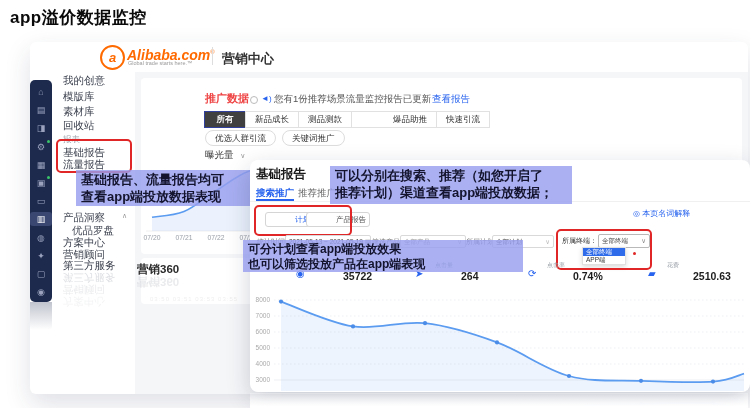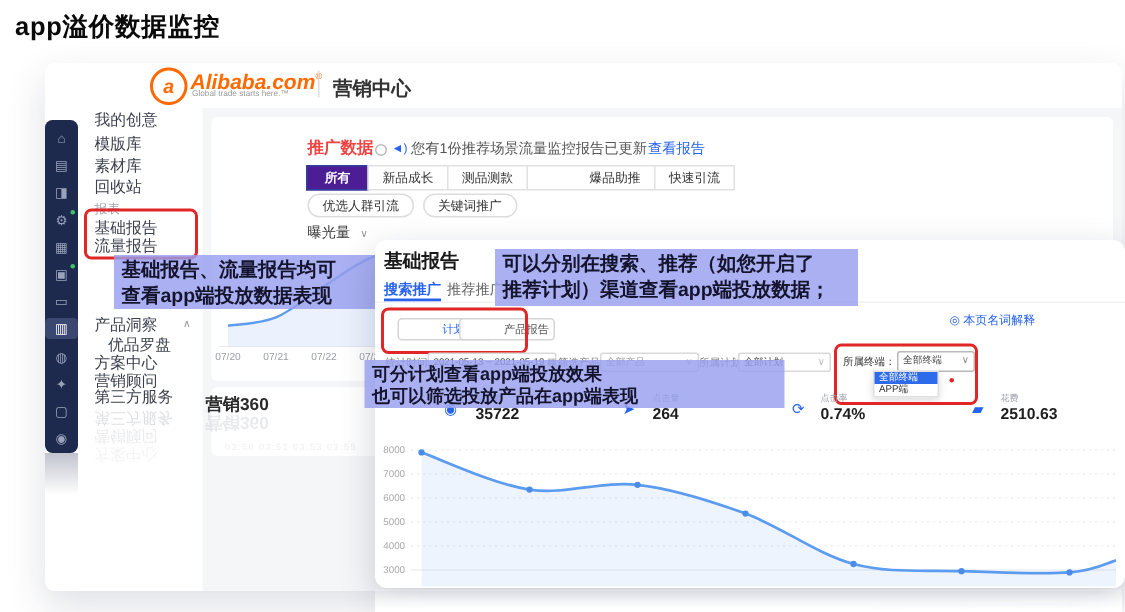--- a/index.html
+++ b/index.html
@@ -25,33 +25,33 @@
   .menu-it{font-size:10.5px;color:#3a3f4c;line-height:12px;cursor:default;}
   .menu-sec{font-size:8.5px;color:#a0a4ae;}
   .redbox{border:2px solid #e02626;border-radius:5px;}
   .ann{background:rgba(151,159,238,.82);color:#14142e;font-weight:700;line-height:1.28;
        padding:2px 5px;}
   .ptitle{font-size:11px;font-weight:800;color:#ef4444;}
   .ntxt{font-size:9px;color:#555;}
   .link{color:#2763ee;}
   .tab1{display:inline-block;border:1px solid #e1e1e1;background:#fff;color:#333;
         font-size:8.5px;line-height:15px;height:15px;text-align:center;margin-left:-1px;}
-  .tab1.active{background:#4c1d95;border-color:#30409c;color:#fff;font-weight:700;}
+  .tab1.active{background:#404040;border-color:#30409c;color:#fff;font-weight:700;}
   .pill{display:inline-block;border:1px solid #ddd;border-radius:9px;background:#fff;
         color:#333;font-size:8.5px;line-height:14px;height:14px;padding:0 9px;margin-right:6px;}
   .panel{background:#fff;border-radius:8px;box-shadow:0 8px 24px rgba(20,30,60,.20);}
   .ptab{font-size:9.5px;}
   .btnr{border:1px solid #d5d5d5;border-radius:3px;background:#fff;font-size:7.5px;
         text-align:center;line-height:13px;padding-left:26px;}
   .flbl{font-size:7px;color:#777;}
   .fbox{border:1px solid #d9d9d9;border-radius:2px;background:#fff;font-size:6.5px;
         color:#444;line-height:11px;padding:0 3px;white-space:nowrap;}
   .slabel{font-size:6px;color:#9aa0a8;}
   .sicon{font-size:10px;color:#2763ee;}
-  .sval{font-size:10.5px;font-weight:700;color:#1d1d1d;}
+  .sval{font-size:10.5px;font-weight:700;color:#1d1d1d;margin-left:26px;}
   .opt{font-size:6.5px;line-height:8px;padding:0 3px;white-space:nowrap;}
   .ghost{opacity:.2;transform:scaleY(-1);color:#6a7080;}
   .fadeout{background:linear-gradient(rgba(255,255,255,.25),#fff 90%);}
   svg text{font-family:"Liberation Sans","DejaVu Sans",sans-serif;}
 </style>
 </head>
 <body>
 
 <div id="stage">
 

